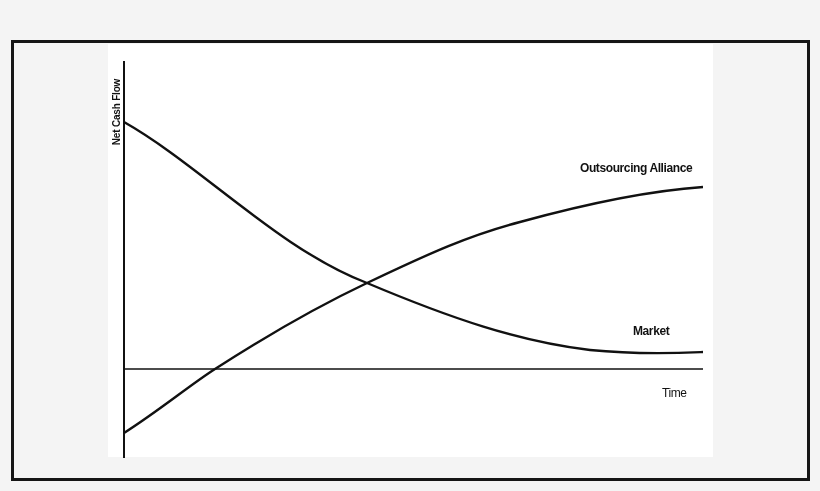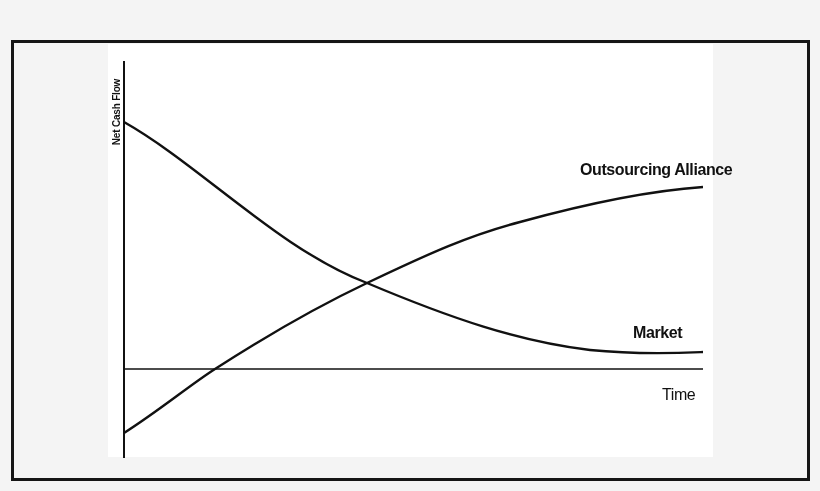--- a/index.html
+++ b/index.html
@@ -17,21 +17,21 @@
     background: #ffffff;
   }
   svg.plot { position: absolute; left: 0; top: 0; }
   .ylabel {
     position: absolute; left: 116px; top: 112px;
     transform: translate(-50%, -50%) rotate(-90deg);
     font-size: 10px; font-weight: bold; color: #111; white-space: nowrap;
     letter-spacing: -0.2px;
   }
   .lbl {
-    position: absolute; font-size: 16px; font-weight: bold; color: #111;
+    position: absolute; font-size: 12px; font-weight: bold; color: #111;
     white-space: nowrap; letter-spacing: -0.4px;
   }
 </style>
 </head>
 <body>
 
 <div class="frame"></div>
 <div class="panel"></div>
 
 <svg class="plot" width="820" height="491" viewBox="0 0 820 491">

